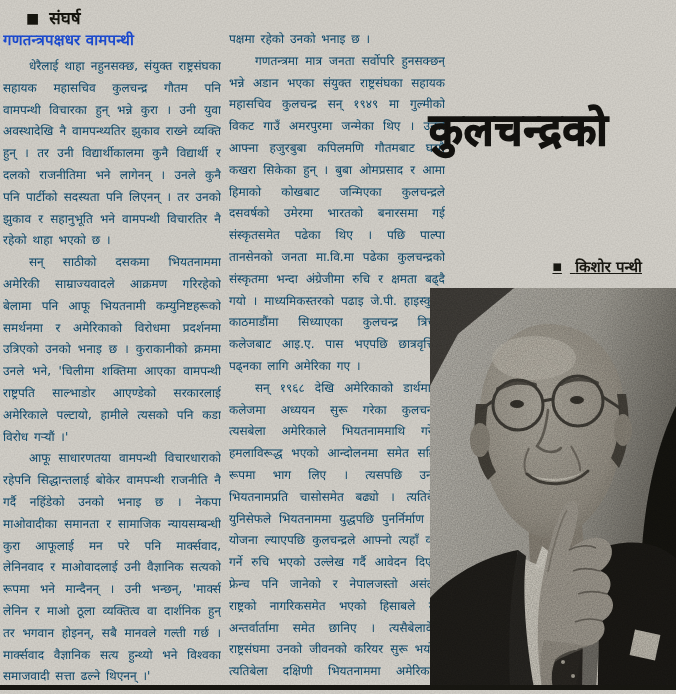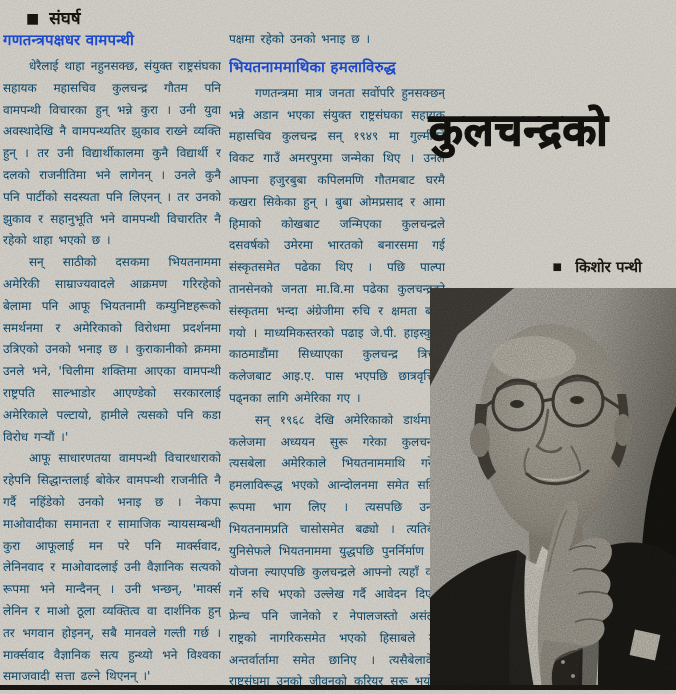--- a/index.html
+++ b/index.html
@@ -26,21 +26,21 @@
     text-align:justify;word-spacing:2px;color:#0c4a6e;
   }
   p.noindent{text-indent:0;}
   .headline{
     position:absolute;left:429px;top:100px;width:247px;
     font-weight:bold;font-size:44px;line-height:60px;color:#141310;
     -webkit-text-stroke:1.3px #141310;letter-spacing:1px;white-space:nowrap;
   }
   .byline{
     position:absolute;left:429px;top:256px;width:213px;text-align:right;
-    font-weight:bold;font-size:15px;color:#1a1913;
+    font-weight:bold;font-size:15px;color:#1a1913;text-decoration:underline;
   }
   .byline .sq{font-size:10px;vertical-align:2px;margin-right:8px;}
   .photo{position:absolute;left:430px;top:288px;width:246px;height:400px;}
   .photo svg{display:block;}
   .bottom-rule{position:absolute;left:0;top:685px;width:676px;height:5px;background:#191813;}
   .grain{position:absolute;left:0;top:0;pointer-events:none;opacity:.13;}
 </style>
 </head>
 <body>
 
@@ -54,21 +54,20 @@
   <div class="col col1">
     <h3 class="subhead">गणतन्त्रपक्षधर वामपन्थी</h3>
     <p>धेरैलाई थाहा नहुनसक्छ, संयुक्त राष्ट्रसंघका सहायक महासचिव कुलचन्द्र गौतम पनि वामपन्थी विचारका हुन् भन्ने कुरा । उनी युवा अवस्थादेखि नै वामपन्थ्यतिर झुकाव राख्ने व्यक्ति हुन् । तर उनी विद्यार्थीकालमा कुनै विद्यार्थी र दलको राजनीतिमा भने लागेनन् । उनले कुनै पनि पार्टीको सदस्यता पनि लिएनन् । तर उनको झुकाव र सहानुभूति भने वामपन्थी विचारतिर नै रहेको थाहा भएको छ ।</p>
     <p>सन् साठीको दसकमा भियतनाममा अमेरिकी साम्राज्यवादले आक्रमण गरिरहेको बेलामा पनि आफू भियतनामी कम्युनिष्टहरूको समर्थनमा र अमेरिकाको विरोधमा प्रदर्शनमा उत्रिएको उनको भनाइ छ । कुराकानीको क्रममा उनले भने, 'चिलीमा शक्तिमा आएका वामपन्थी राष्ट्रपति साल्भाडोर आएण्डेको सरकारलाई अमेरिकाले पल्टायो, हामीले त्यसको पनि कडा विरोध गर्‍यौं ।'</p>
     <p>आफू साधारणतया वामपन्थी विचारधाराको रहेपनि सिद्धान्तलाई बोकेर वामपन्थी राजनीति नै गर्दै नहिंडेको उनको भनाइ छ । नेकपा माओवादीका समानता र सामाजिक न्यायसम्बन्धी कुरा आफूलाई मन परे पनि मार्क्सवाद, लेनिनवाद र माओवादलाई उनी वैज्ञानिक सत्यको रूपमा भने मान्दैनन् । उनी भन्छन्, 'मार्क्स लेनिन र माओ ठूला व्यक्तित्व वा दार्शनिक हुन् तर भगवान होइनन्, सबै मानवले गल्ती गर्छ । मार्क्सवाद वैज्ञानिक सत्य हुन्थ्यो भने विश्वका समाजवादी सत्ता ढल्ने थिएनन् ।'</p>
 
   </div>
 
   <div class="col col2">
     <p class="noindent">पक्षमा रहेको उनको भनाइ छ ।</p>
-    <h3 class="subhead">भियतनाममाथिका हमलाविरुद्ध</h3>
     <p>गणतन्त्रमा मात्र जनता सर्वोपरि हुनसक्छन् भन्ने अडान भएका संयुक्त राष्ट्रसंघका सहायक महासचिव कुलचन्द्र सन् १९४९ मा गुल्मीको विकट गाउँ अमरपुरमा जन्मेका थिए । उनले आफ्ना हजुरबुबा कपिलमणि गौतमबाट घरमै कखरा सिकेका हुन् । बुबा ओमप्रसाद र आमा हिमाको कोखबाट जन्मिएका कुलचन्द्रले दसवर्षको उमेरमा भारतको बनारसमा गई संस्कृतसमेत पढेका थिए । पछि पाल्पा तानसेनको जनता मा.वि.मा पढेका कुलचन्द्रको संस्कृतमा भन्दा अंग्रेजीमा रुचि र क्षमता बढ्दै गयो । माध्यमिकस्तरको पढाइ जे.पी. हाइस्कुल, काठमाडौंमा सिध्याएका कुलचन्द्र त्रिचन्द्र कलेजबाट आइ.ए. पास भएपछि छात्रवृत्तिमा पढ्नका लागि अमेरिका गए ।</p>
     <p>सन् १९६८ देखि अमेरिकाको डार्थमाउथ कलेजमा अध्ययन सुरू गरेका कुलचन्द्रले त्यसबेला अमेरिकाले भियतनाममाथि गरेको हमलाविरूद्ध भएको आन्दोलनमा समेत सक्रिय रूपमा भाग लिए । त्यसपछि उनको भियतनामप्रति चासोसमेत बढ्यो । त्यतिबेला युनिसेफले भियतनाममा युद्धपछि पुनर्निर्माण गर्ने योजना ल्याएपछि कुलचन्द्रले आफ्नो त्यहाँ काम गर्ने रुचि भएको उल्लेख गर्दै आवेदन दिए । फ्रेन्च पनि जानेको र नेपालजस्तो असंलग्न राष्ट्रको नागरिकसमेत भएको हिसाबले उनी अन्तर्वार्तामा समेत छानिए । त्यसैबेलादेखि राष्ट्रसंघमा उनको जीवनको करियर सुरू भयो । त्यतिबेला दक्षिणी भियतनाममा अमेरिकाको कठपुतली सरकार थियो । युनिसेफले त्यहाँ पनि आफ्नो कार्यक्रम लैजाने योजना</p>
   </div>
 
   <div class="headline">
     <div>कुलचन्द्रको</div>
   </div>
   <div class="byline">
     <span class="sq">■</span>
     <span>किशोर पन्थी</span>

